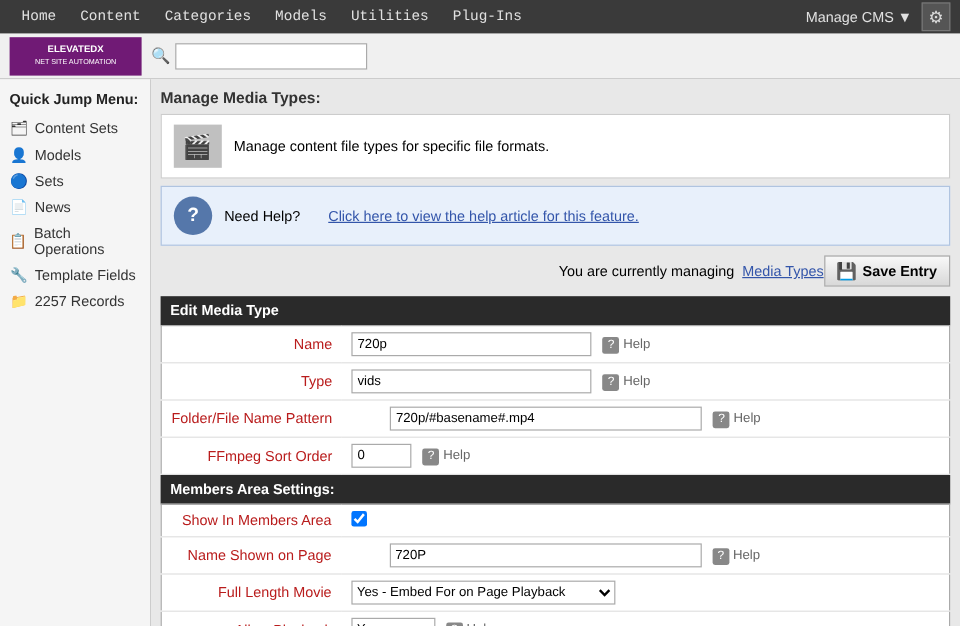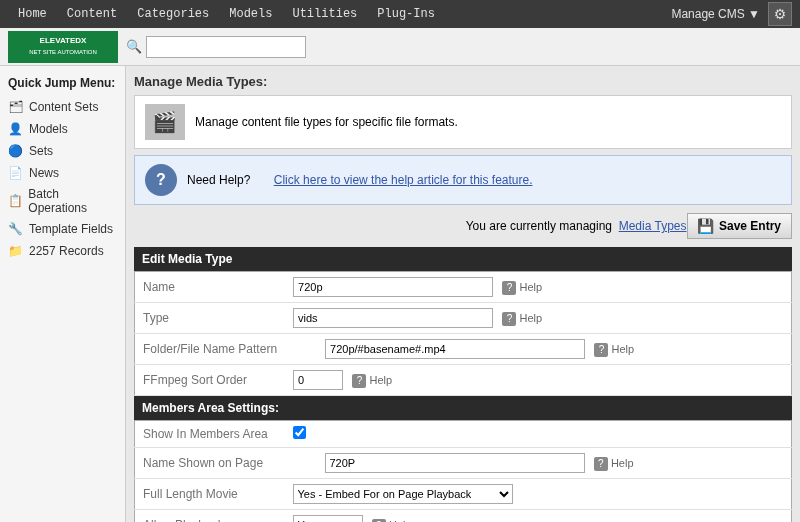--- a/index.html
+++ b/index.html
@@ -56,21 +56,21 @@
       height: 38px;
       display: flex;
       align-items: center;
       padding: 0 8px;
       border-bottom: 1px solid #ccc;
       gap: 8px;
     }
     .logo-area {
       width: 110px;
       height: 32px;
-      background: #15803d;
+      background: #701a75;
       display: flex;
       align-items: center;
       justify-content: center;
       color: white;
       font-size: 9px;
       font-weight: bold;
     }
     .search-bar {
       display: flex;
       align-items: center;
@@ -235,22 +235,23 @@
       border: 1px solid #aaa;
     }
     .form-table td {
       padding: 5px 8px;
       border-bottom: 1px solid #e0e0e0;
       vertical-align: middle;
     }
     .form-label {
       width: 150px;
       font-size: 12px;
-      color: #737373;
+      color: #b91c1c;
       white-space: nowrap;
+      text-align: right;
     }
     .form-input {
       width: 200px;
       height: 20px;
       border: 1px solid #aaa;
       padding: 0 4px;
       font-size: 11px;
     }
     .form-input-wide {
       width: 260px;

